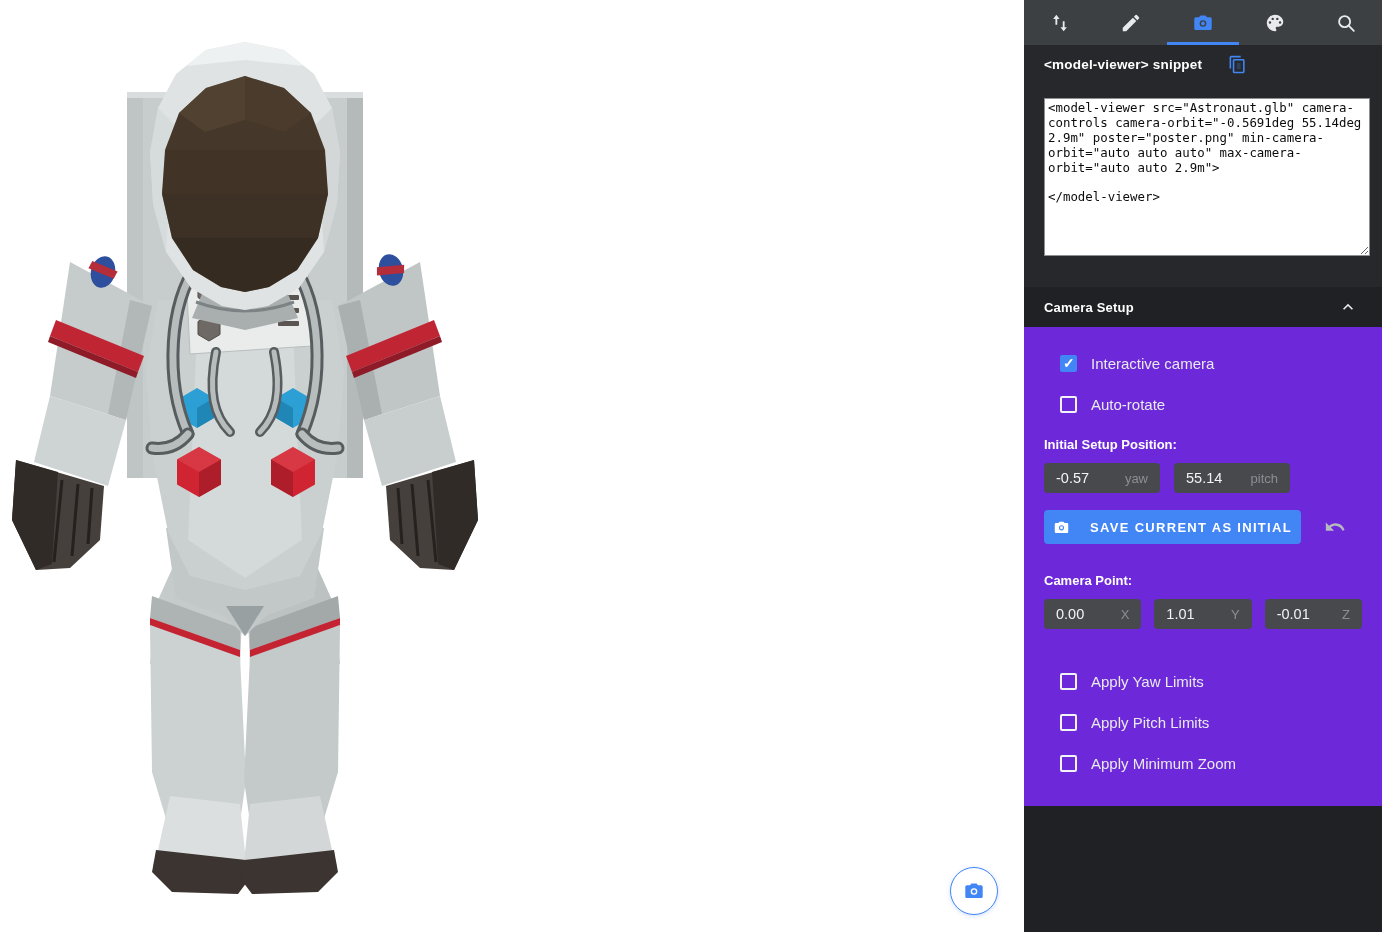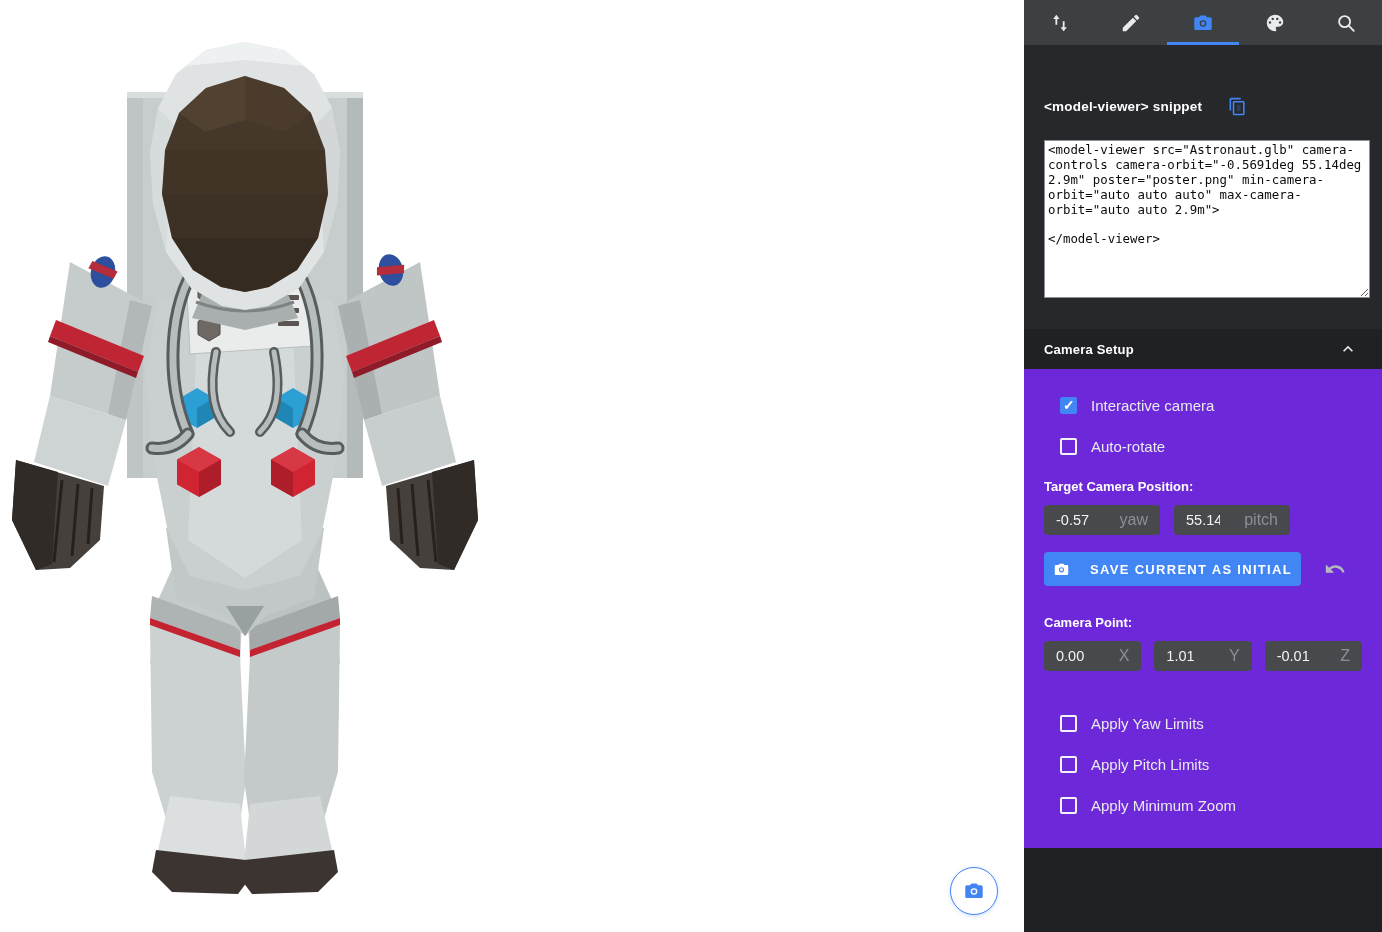--- a/index.html
+++ b/index.html
@@ -16,21 +16,21 @@
   
   .panel { position:absolute; left:1024px; top:0; width:358px; height:932px; background:#202124;
            display:flex; flex-direction:column; color:#e8eaed; }
 
   .toolbar { height:45px; flex:0 0 45px; background:#3c4043; display:flex; }
   .tab { flex:1; display:flex; align-items:center; justify-content:center; position:relative; cursor:pointer; }
   .tab.active::after { content:""; position:absolute; left:0; right:0; bottom:0; height:3px; background:#4285f4; }
   .tab svg { width:22px; height:22px; }
 
   .snippet { background:#26282b; padding:9px 12px 27px 20px; flex:0 0 auto; }
-  .snippet-head { display:flex; align-items:center; margin-bottom:24px; height:20px;margin-top:42px; }
+  .snippet-head { display:flex; align-items:center; margin-bottom:24px; height:20px; }
   .snippet-title { font-size:13.5px; font-weight:bold; color:#ffffff; letter-spacing:.2px; }
   .copy-btn { margin-left:26px; cursor:pointer; display:flex; }
   .snippet textarea { width:326px; height:158px; background:#ffffff; color:#0b0b0b; border:1px solid #8d9093;
         font-family:"DejaVu Sans Mono",monospace; font-size:12.4px; line-height:1.2; padding:2px 3px;
         resize:both; outline:none; white-space:pre-wrap; word-break:break-word; }
 
   .section-head { height:40px; flex:0 0 auto; background:#202124; display:flex; align-items:center;
         justify-content:space-between; padding:0 24px 0 20px; }
   .section-head.tall { height:44px; }
   .section-title { font-size:13px; font-weight:bold; color:#ffffff; letter-spacing:.2px; }
@@ -47,21 +47,21 @@
   .cb-label { margin-left:14px; font-size:15px; color:#e8eaed; }
 
   .field-label { font-size:13px; font-weight:bold; color:#ffffff; margin:24px 0 11px 0; }
   .num-row { display:flex; gap:14px; }
   .num-field { background:#47494d; border-radius:4px; height:30px; display:flex; align-items:center; padding:0 12px; }
   .num-field.w116 { width:116px;gap:20px; }
   .num-field.w98 { width:98px; gap:16px; }
   .num-row.target { gap:13px; }
   .num-field input { background:transparent; border:none; outline:none; color:#f1f3f4; font-size:14.5px;
         font-family:"Liberation Sans",sans-serif; width:100%; min-width:0; }
-  .suffix { color:#8b8f93; font-size:16px; margin-left:auto; padding-left:4px; }
+  .suffix { color:#8b8f93; font-size:13px; margin-left:auto; padding-left:4px; }
 
   .save-row { display:flex; align-items:center; justify-content:space-between; margin-top:17px; }
   .save-btn { width:257px; height:34px; background:#4285f4; border:none; border-radius:4px; color:#fff;
         display:flex; align-items:center; justify-content:center; gap:20px; font-family:"Liberation Sans",sans-serif;
         font-size:13px; font-weight:bold; letter-spacing:1.3px; cursor:pointer; }
   .undo-btn { margin-right:16px; cursor:pointer; display:flex; }
 
   .tp-label { margin-top:29px; }
 </style>
 </head>
@@ -250,21 +250,21 @@
     <div class="section-body">
       <div class="cb-row first">
         <span class="cb checked"></span>
         <span class="cb-label">Interactive camera</span>
       </div>
       <div class="cb-row">
         <span class="cb"></span>
         <span class="cb-label">Auto-rotate</span>
       </div>
 
-      <div class="field-label">Target Camera Position:</div>
+      <div class="field-label">Initial Setup Position:</div>
       <div class="num-row">
         <div class="num-field w116">
           <input type="text" value="-0.57" style="">
           <span class="suffix">yaw</span>
         </div>
         <div class="num-field w116">
           <input type="text" value="55.14" style="">
           <span class="suffix">pitch</span>
         </div>
       </div>

